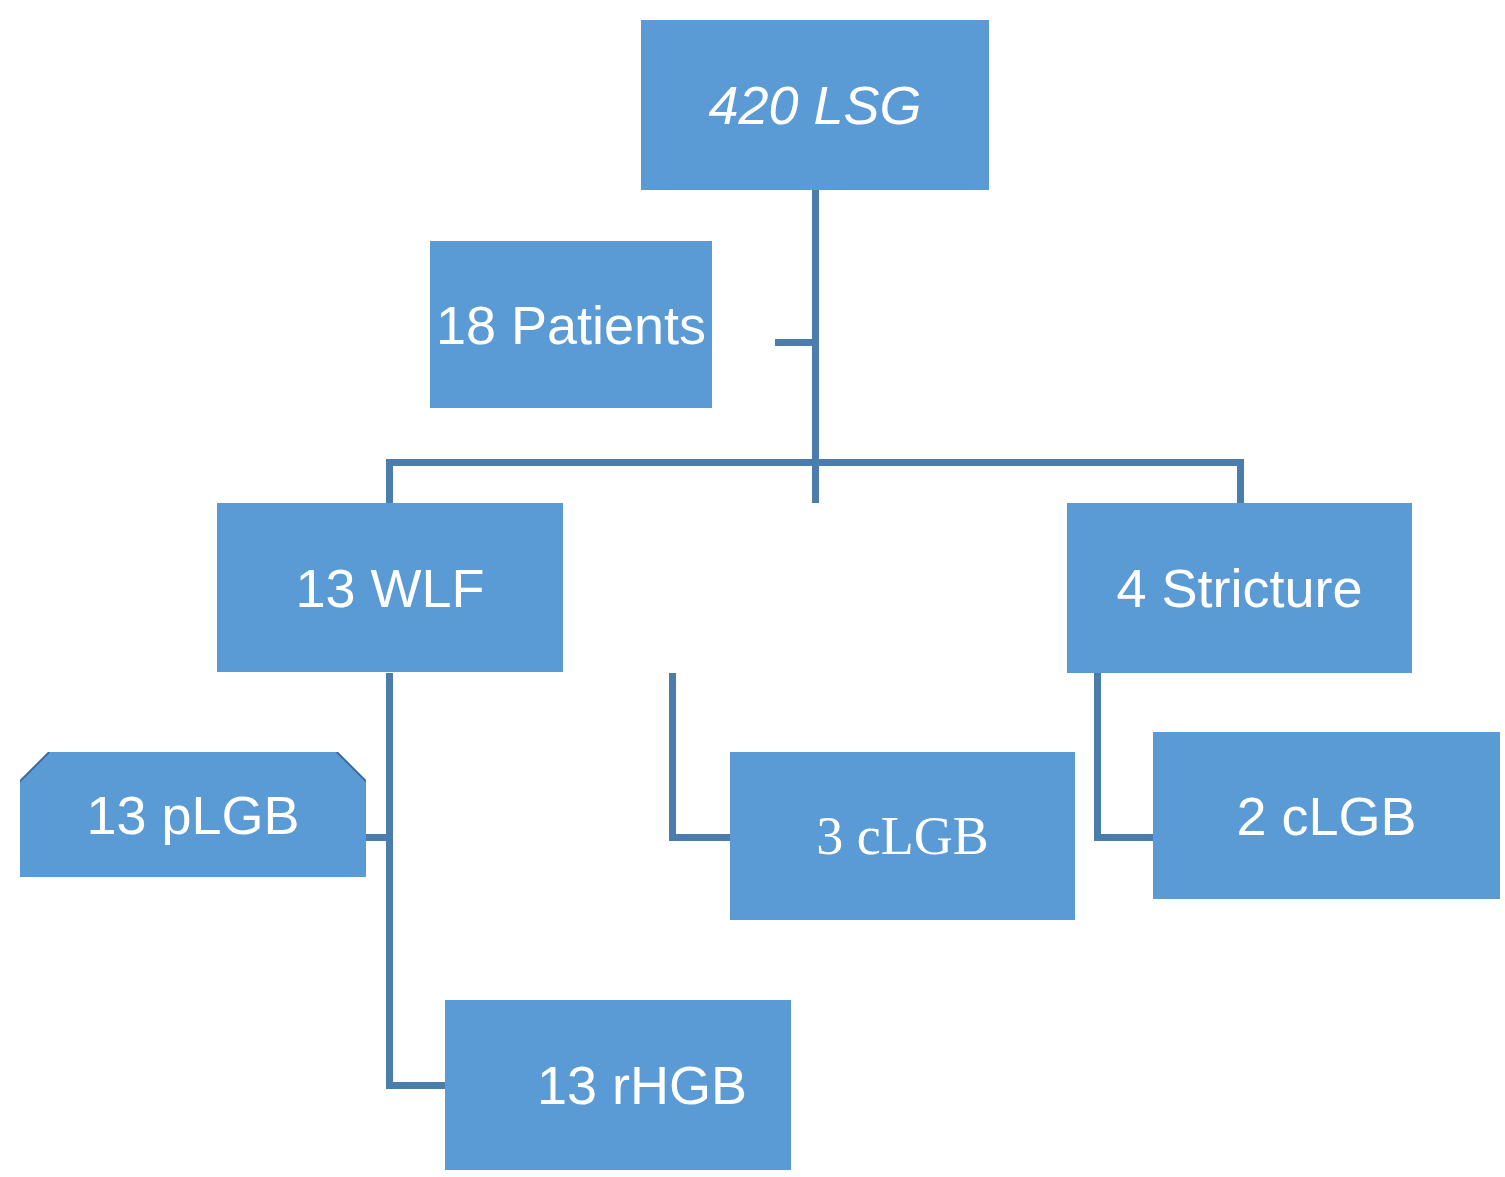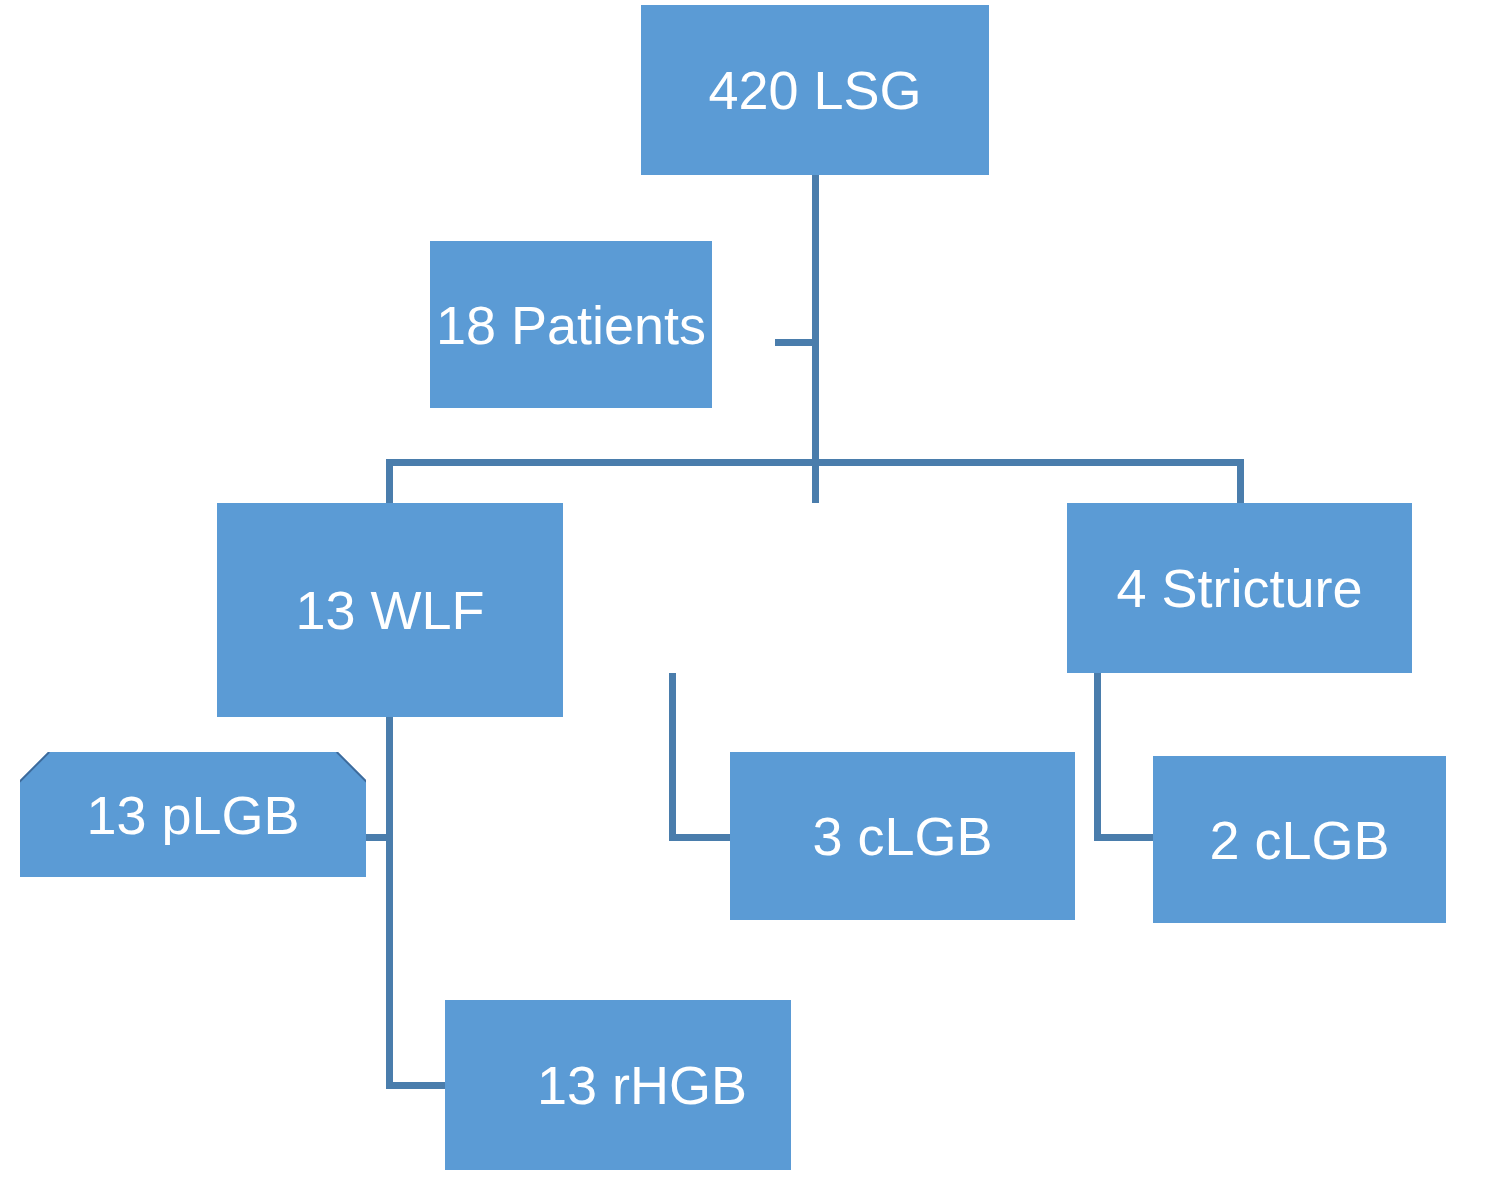--- a/index.html
+++ b/index.html
@@ -24,30 +24,30 @@
     background: var(--box-fill);
     color: var(--box-text);
     display: flex;
     align-items: center;
     justify-content: center;
     font-size: 54px;
     line-height: 1;
     white-space: nowrap;
   }
   
-  .node-lsg        { left: 641px;  top: 5px;    width: 348px; height: 170px; }
+  .node-lsg        { left: 641px;  top: 20px;    width: 348px; height: 170px; font-style: italic; }
   .node-patients   { left: 430px;  top: 241px;  width: 282px; height: 167px; }
-  .node-wlf        { left: 217px;  top: 503px;  width: 346px; height: 214px; }
+  .node-wlf        { left: 217px;  top: 503px;  width: 346px; height: 169px; }
   .node-rgerd      { left: 641px;  top: 503px;  width: 347px; height: 170px; }
   .node-stricture  { left: 1067px; top: 503px;  width: 345px; height: 170px; }
   .node-plgb       { left: 20px;    top: 752px;  width: 346px; height: 125px;
                      clip-path: polygon(28px 0, calc(100% - 28px) 0, 100% 28px,
                                         100% 100%, 0 100%, 0 28px); }
-  .node-clgb3      { left: 730px;  top: 752px;  width: 345px; height: 168px; }
-  .node-clgb2      { left: 1153px; top: 756px;  width: 293px; height: 167px; align-items: center; }
+  .node-clgb3      { left: 730px;  top: 752px;  width: 345px; height: 168px; font-family: Liberation Serif, serif; }
+  .node-clgb2      { left: 1153px; top: 732px;  width: 347px; height: 167px; align-items: center; }
   .node-rhgb       { left: 445px;  top: 1000px; width: 346px; height: 170px; padding-left: 48px; }
 
   
   .snip-edge {
     position: absolute;
     width: 42px;
     height: 3px;
     background: var(--snip-edge);
   }
   .snip-edge.left  { left: -7px; top: 12.5px; transform: rotate(-45deg); }

